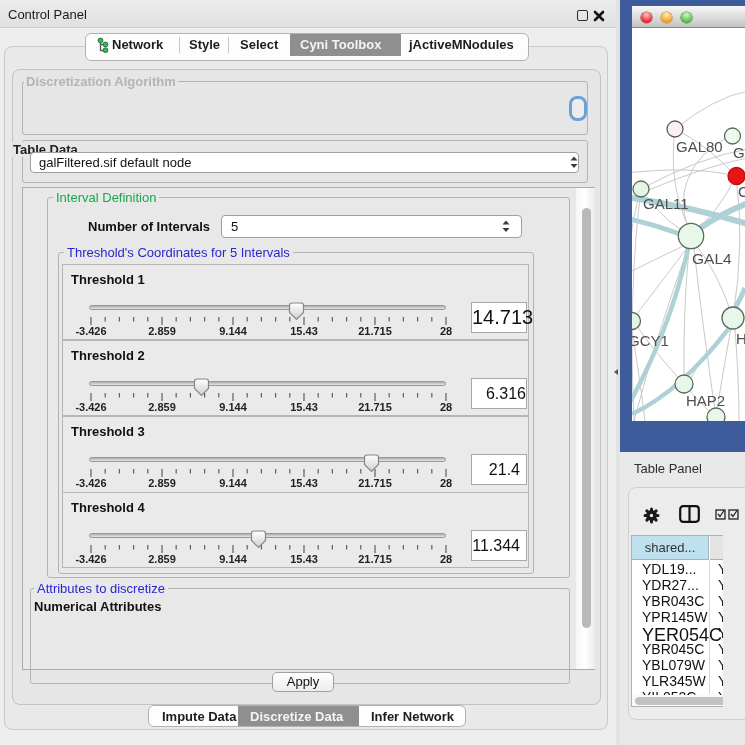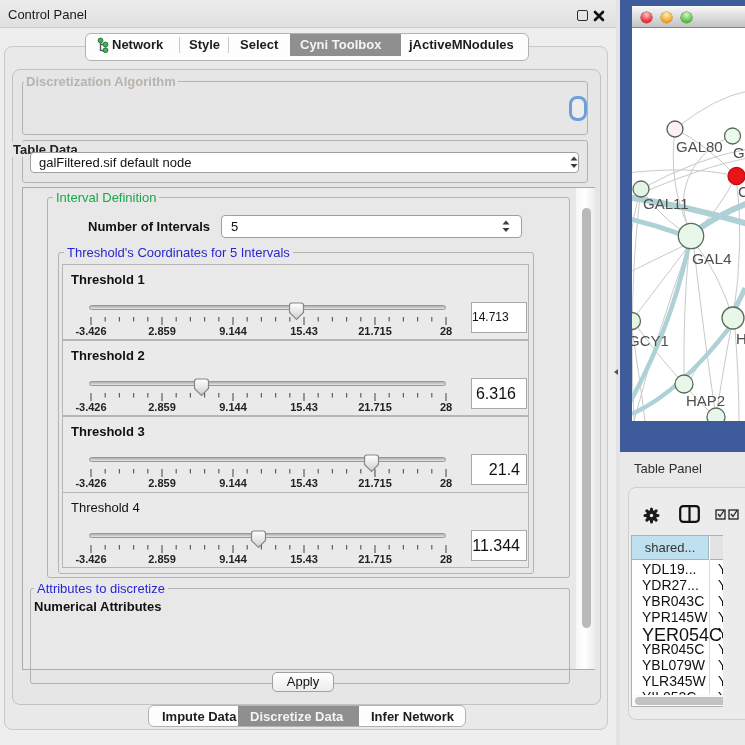--- a/index.html
+++ b/index.html
@@ -87,21 +87,21 @@
     <div class="lbl" style="left:383px;top:60px;width:60px;margin-left:-30px;text-align:center;font-size:11px;font-weight:bold;color:#222;">28</div>
     <svg class="abs" style="left:224.5px;top:36.5px;" width="17" height="19" viewBox="0 0 17 19">
           <defs>
             <linearGradient id="tg1" x1="0" y1="0" x2="0" y2="1">
               <stop offset="0" stop-color="#ffffff"></stop>
               <stop offset="1" stop-color="#cfcfcf"></stop>
             </linearGradient>
           </defs>
           <path d="M4,1 H13 Q15.5,1 15.5,3.5 V10.5 L8.5,17.5 L1.5,10.5 V3.5 Q1.5,1 4,1 Z" fill="url(#tg1)" stroke="#868686" stroke-width="1.2"></path>
         </svg>
-    <div class="abs" style="left:408px;top:37px;width:56px;height:31px;background:#ffffff;border:1px solid #a8a8a8;font-size:12px;color:#111;text-align:right;line-height:29px;padding-right:20px;">14.713</div>
+    <div class="abs" style="left:408px;top:37px;width:56px;height:31px;background:#ffffff;border:1px solid #a8a8a8;font-size:20px;color:#111;text-align:right;line-height:29px;padding-right:20px;">14.713</div>
     </div>
     <div class="abs" style="left:62px;top:340px;width:467px;height:76px;background:#eaeaea;border:1px solid #b6b6b6;">
     <div class="lbl" style="left:8px;top:7px;font-size:13px;font-weight:bold;color:#111;">Threshold 2</div>
     <div class="abs" style="left:26px;top:40px;width:357px;height:5px;background:linear-gradient(#adadad,#e6e6e6);border:1px solid #989898;border-radius:3px;"></div>
     <svg class="abs" style="left:27px;top:52px;" width="358" height="9" viewBox="0 0 358 9">
           <path d="M1.0,0 V8.0 M15.2,0 V4.5 M29.4,0 V4.5 M43.6,0 V4.5 M57.8,0 V4.5 M72.0,0 V8.0 M86.2,0 V4.5 M100.4,0 V4.5 M114.6,0 V4.5 M128.8,0 V4.5 M143.0,0 V8.0 M157.2,0 V4.5 M171.4,0 V4.5 M185.6,0 V4.5 M199.8,0 V4.5 M214.0,0 V8.0 M228.2,0 V4.5 M242.4,0 V4.5 M256.6,0 V4.5 M270.8,0 V4.5 M285.0,0 V8.0 M299.2,0 V4.5 M313.4,0 V4.5 M327.6,0 V4.5 M341.8,0 V4.5 M356.0,0 V8.0" stroke="#5f5f5f" stroke-width="1.2" fill="none"></path>
         </svg>
     <div class="lbl" style="left:28px;top:60px;width:60px;margin-left:-30px;text-align:center;font-size:11px;font-weight:bold;color:#222;">-3.426</div>
     <div class="lbl" style="left:99px;top:60px;width:60px;margin-left:-30px;text-align:center;font-size:11px;font-weight:bold;color:#222;">2.859</div>
     <div class="lbl" style="left:170px;top:60px;width:60px;margin-left:-30px;text-align:center;font-size:11px;font-weight:bold;color:#222;">9.144</div>
@@ -110,21 +110,21 @@
     <div class="lbl" style="left:383px;top:60px;width:60px;margin-left:-30px;text-align:center;font-size:11px;font-weight:bold;color:#222;">28</div>
     <svg class="abs" style="left:129.5px;top:36.5px;" width="17" height="19" viewBox="0 0 17 19">
           <defs>
             <linearGradient id="tg2" x1="0" y1="0" x2="0" y2="1">
               <stop offset="0" stop-color="#ffffff"></stop>
               <stop offset="1" stop-color="#cfcfcf"></stop>
             </linearGradient>
           </defs>
           <path d="M4,1 H13 Q15.5,1 15.5,3.5 V10.5 L8.5,17.5 L1.5,10.5 V3.5 Q1.5,1 4,1 Z" fill="url(#tg2)" stroke="#868686" stroke-width="1.2"></path>
         </svg>
-    <div class="abs" style="left:408px;top:37px;width:56px;height:31px;background:#ffffff;border:1px solid #a8a8a8;font-size:16px;color:#111;text-align:right;line-height:29px;padding-right:10px;">6.316</div>
+    <div class="abs" style="left:408px;top:37px;width:56px;height:31px;background:#ffffff;border:1px solid #a8a8a8;font-size:16px;color:#111;text-align:right;line-height:29px;padding-right:0;">6.316</div>
     </div>
     <div class="abs" style="left:62px;top:416px;width:467px;height:93px;background:#eaeaea;border:1px solid #b6b6b6;">
     <div class="lbl" style="left:8px;top:7px;font-size:13px;font-weight:bold;color:#111;">Threshold 3</div>
     <div class="abs" style="left:26px;top:40px;width:357px;height:5px;background:linear-gradient(#adadad,#e6e6e6);border:1px solid #989898;border-radius:3px;"></div>
     <svg class="abs" style="left:27px;top:52px;" width="358" height="9" viewBox="0 0 358 9">
           <path d="M1.0,0 V8.0 M15.2,0 V4.5 M29.4,0 V4.5 M43.6,0 V4.5 M57.8,0 V4.5 M72.0,0 V8.0 M86.2,0 V4.5 M100.4,0 V4.5 M114.6,0 V4.5 M128.8,0 V4.5 M143.0,0 V8.0 M157.2,0 V4.5 M171.4,0 V4.5 M185.6,0 V4.5 M199.8,0 V4.5 M214.0,0 V8.0 M228.2,0 V4.5 M242.4,0 V4.5 M256.6,0 V4.5 M270.8,0 V4.5 M285.0,0 V8.0 M299.2,0 V4.5 M313.4,0 V4.5 M327.6,0 V4.5 M341.8,0 V4.5 M356.0,0 V8.0" stroke="#5f5f5f" stroke-width="1.2" fill="none"></path>
         </svg>
     <div class="lbl" style="left:28px;top:60px;width:60px;margin-left:-30px;text-align:center;font-size:11px;font-weight:bold;color:#222;">-3.426</div>
     <div class="lbl" style="left:99px;top:60px;width:60px;margin-left:-30px;text-align:center;font-size:11px;font-weight:bold;color:#222;">2.859</div>
     <div class="lbl" style="left:170px;top:60px;width:60px;margin-left:-30px;text-align:center;font-size:11px;font-weight:bold;color:#222;">9.144</div>
@@ -136,21 +136,21 @@
             <linearGradient id="tg3" x1="0" y1="0" x2="0" y2="1">
               <stop offset="0" stop-color="#ffffff"></stop>
               <stop offset="1" stop-color="#cfcfcf"></stop>
             </linearGradient>
           </defs>
           <path d="M4,1 H13 Q15.5,1 15.5,3.5 V10.5 L8.5,17.5 L1.5,10.5 V3.5 Q1.5,1 4,1 Z" fill="url(#tg3)" stroke="#868686" stroke-width="1.2"></path>
         </svg>
     <div class="abs" style="left:408px;top:37px;width:56px;height:31px;background:#ffffff;border:1px solid #a8a8a8;font-size:16px;color:#111;text-align:right;line-height:29px;padding-right:6px;">21.4</div>
     </div>
     <div class="abs" style="left:62px;top:492px;width:467px;height:76px;background:#eaeaea;border:1px solid #b6b6b6;">
-    <div class="lbl" style="left:8px;top:7px;font-size:13px;font-weight:normal;color:#111;">Threshold 4</div>
+    <div class="lbl" style="left:8px;top:7px;font-size:13px;font-weight:bold;color:#111;">Threshold 4</div>
     <div class="abs" style="left:26px;top:40px;width:357px;height:5px;background:linear-gradient(#adadad,#e6e6e6);border:1px solid #989898;border-radius:3px;"></div>
     <svg class="abs" style="left:27px;top:52px;" width="358" height="9" viewBox="0 0 358 9">
           <path d="M1.0,0 V8.0 M15.2,0 V4.5 M29.4,0 V4.5 M43.6,0 V4.5 M57.8,0 V4.5 M72.0,0 V8.0 M86.2,0 V4.5 M100.4,0 V4.5 M114.6,0 V4.5 M128.8,0 V4.5 M143.0,0 V8.0 M157.2,0 V4.5 M171.4,0 V4.5 M185.6,0 V4.5 M199.8,0 V4.5 M214.0,0 V8.0 M228.2,0 V4.5 M242.4,0 V4.5 M256.6,0 V4.5 M270.8,0 V4.5 M285.0,0 V8.0 M299.2,0 V4.5 M313.4,0 V4.5 M327.6,0 V4.5 M341.8,0 V4.5 M356.0,0 V8.0" stroke="#5f5f5f" stroke-width="1.2" fill="none"></path>
         </svg>
     <div class="lbl" style="left:28px;top:60px;width:60px;margin-left:-30px;text-align:center;font-size:11px;font-weight:bold;color:#222;">-3.426</div>
     <div class="lbl" style="left:99px;top:60px;width:60px;margin-left:-30px;text-align:center;font-size:11px;font-weight:bold;color:#222;">2.859</div>
     <div class="lbl" style="left:170px;top:60px;width:60px;margin-left:-30px;text-align:center;font-size:11px;font-weight:bold;color:#222;">9.144</div>
     <div class="lbl" style="left:241px;top:60px;width:60px;margin-left:-30px;text-align:center;font-size:11px;font-weight:bold;color:#222;">15.43</div>
     <div class="lbl" style="left:312px;top:60px;width:60px;margin-left:-30px;text-align:center;font-size:11px;font-weight:bold;color:#222;">21.715</div>
     <div class="lbl" style="left:383px;top:60px;width:60px;margin-left:-30px;text-align:center;font-size:11px;font-weight:bold;color:#222;">28</div>

